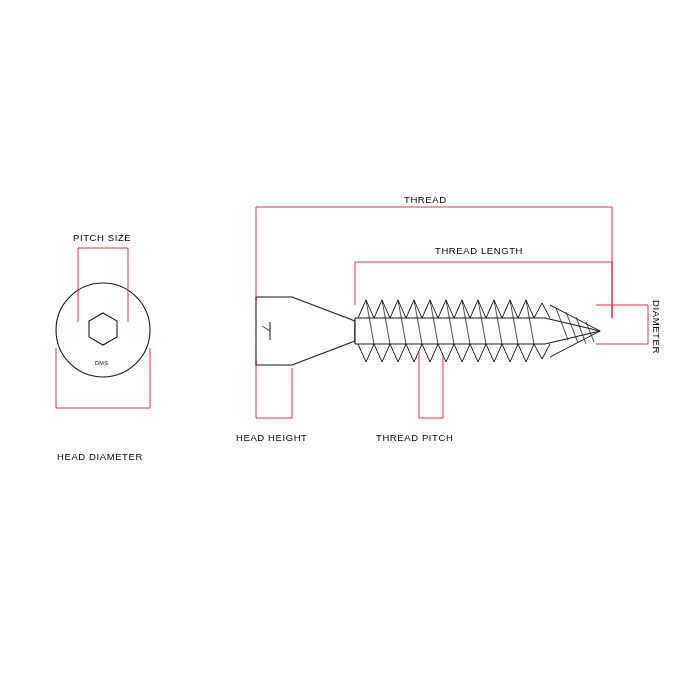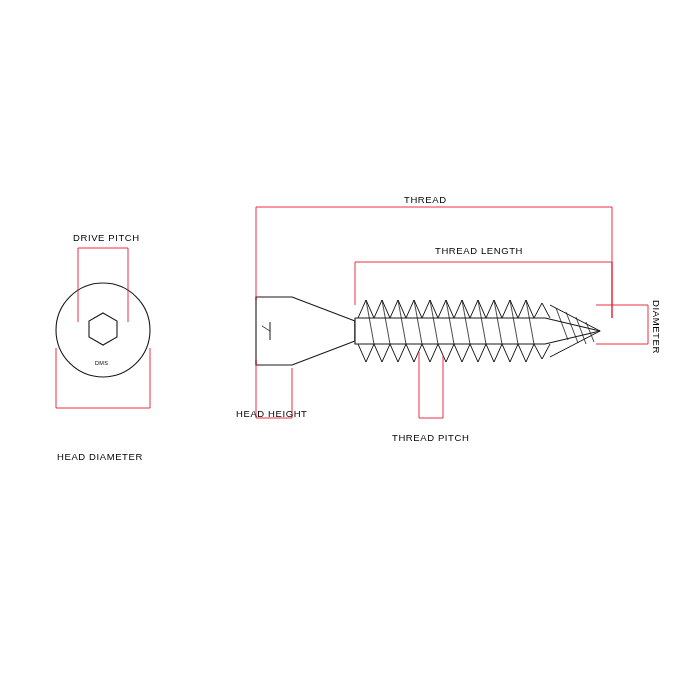--- a/index.html
+++ b/index.html
@@ -125,29 +125,29 @@
     </g>
 
     <g stroke="#e8192c" stroke-width="0.9" fill="none">
       <line x1="419" y1="352" x2="419" y2="418"></line>
       <line x1="443" y1="356" x2="443" y2="418"></line>
       <line x1="419" y1="418" x2="443" y2="418"></line>
     </g>
 
   </svg>
 
-  <div class="dim-label" style="left:73px; top:232px;">DRIVE PITCH</div>
+  <div class="dim-label" style="left:73px; top:232px;">PITCH SIZE</div>
 
   <div class="dim-label" style="left:57px; top:416px;margin-top:35px;">HEAD DIAMETER</div>
 
   <div class="tiny-label" style="left:95px; top:360px;">DMS</div>
 
   <div class="dim-label" style="left:404px; top:194px;">THREAD</div>
 
   <div class="dim-label" style="left:435px; top:245px;">THREAD LENGTH</div>
 
   <div class="dim-label vertical" style="left:662px; top:300px; transform: rotate(90deg);">DIAMETER</div>
 
-  <div class="dim-label" style="left:236px; top:408px;">HEAD HEIGHT</div>
+  <div class="dim-label" style="left:236px; top:432px;">HEAD HEIGHT</div>
 
-  <div class="dim-label" style="left:392px; top:432px;">THREAD PITCH</div>
+  <div class="dim-label" style="left:376px; top:432px;">THREAD PITCH</div>
 
 </div>
 
 </body></html>

